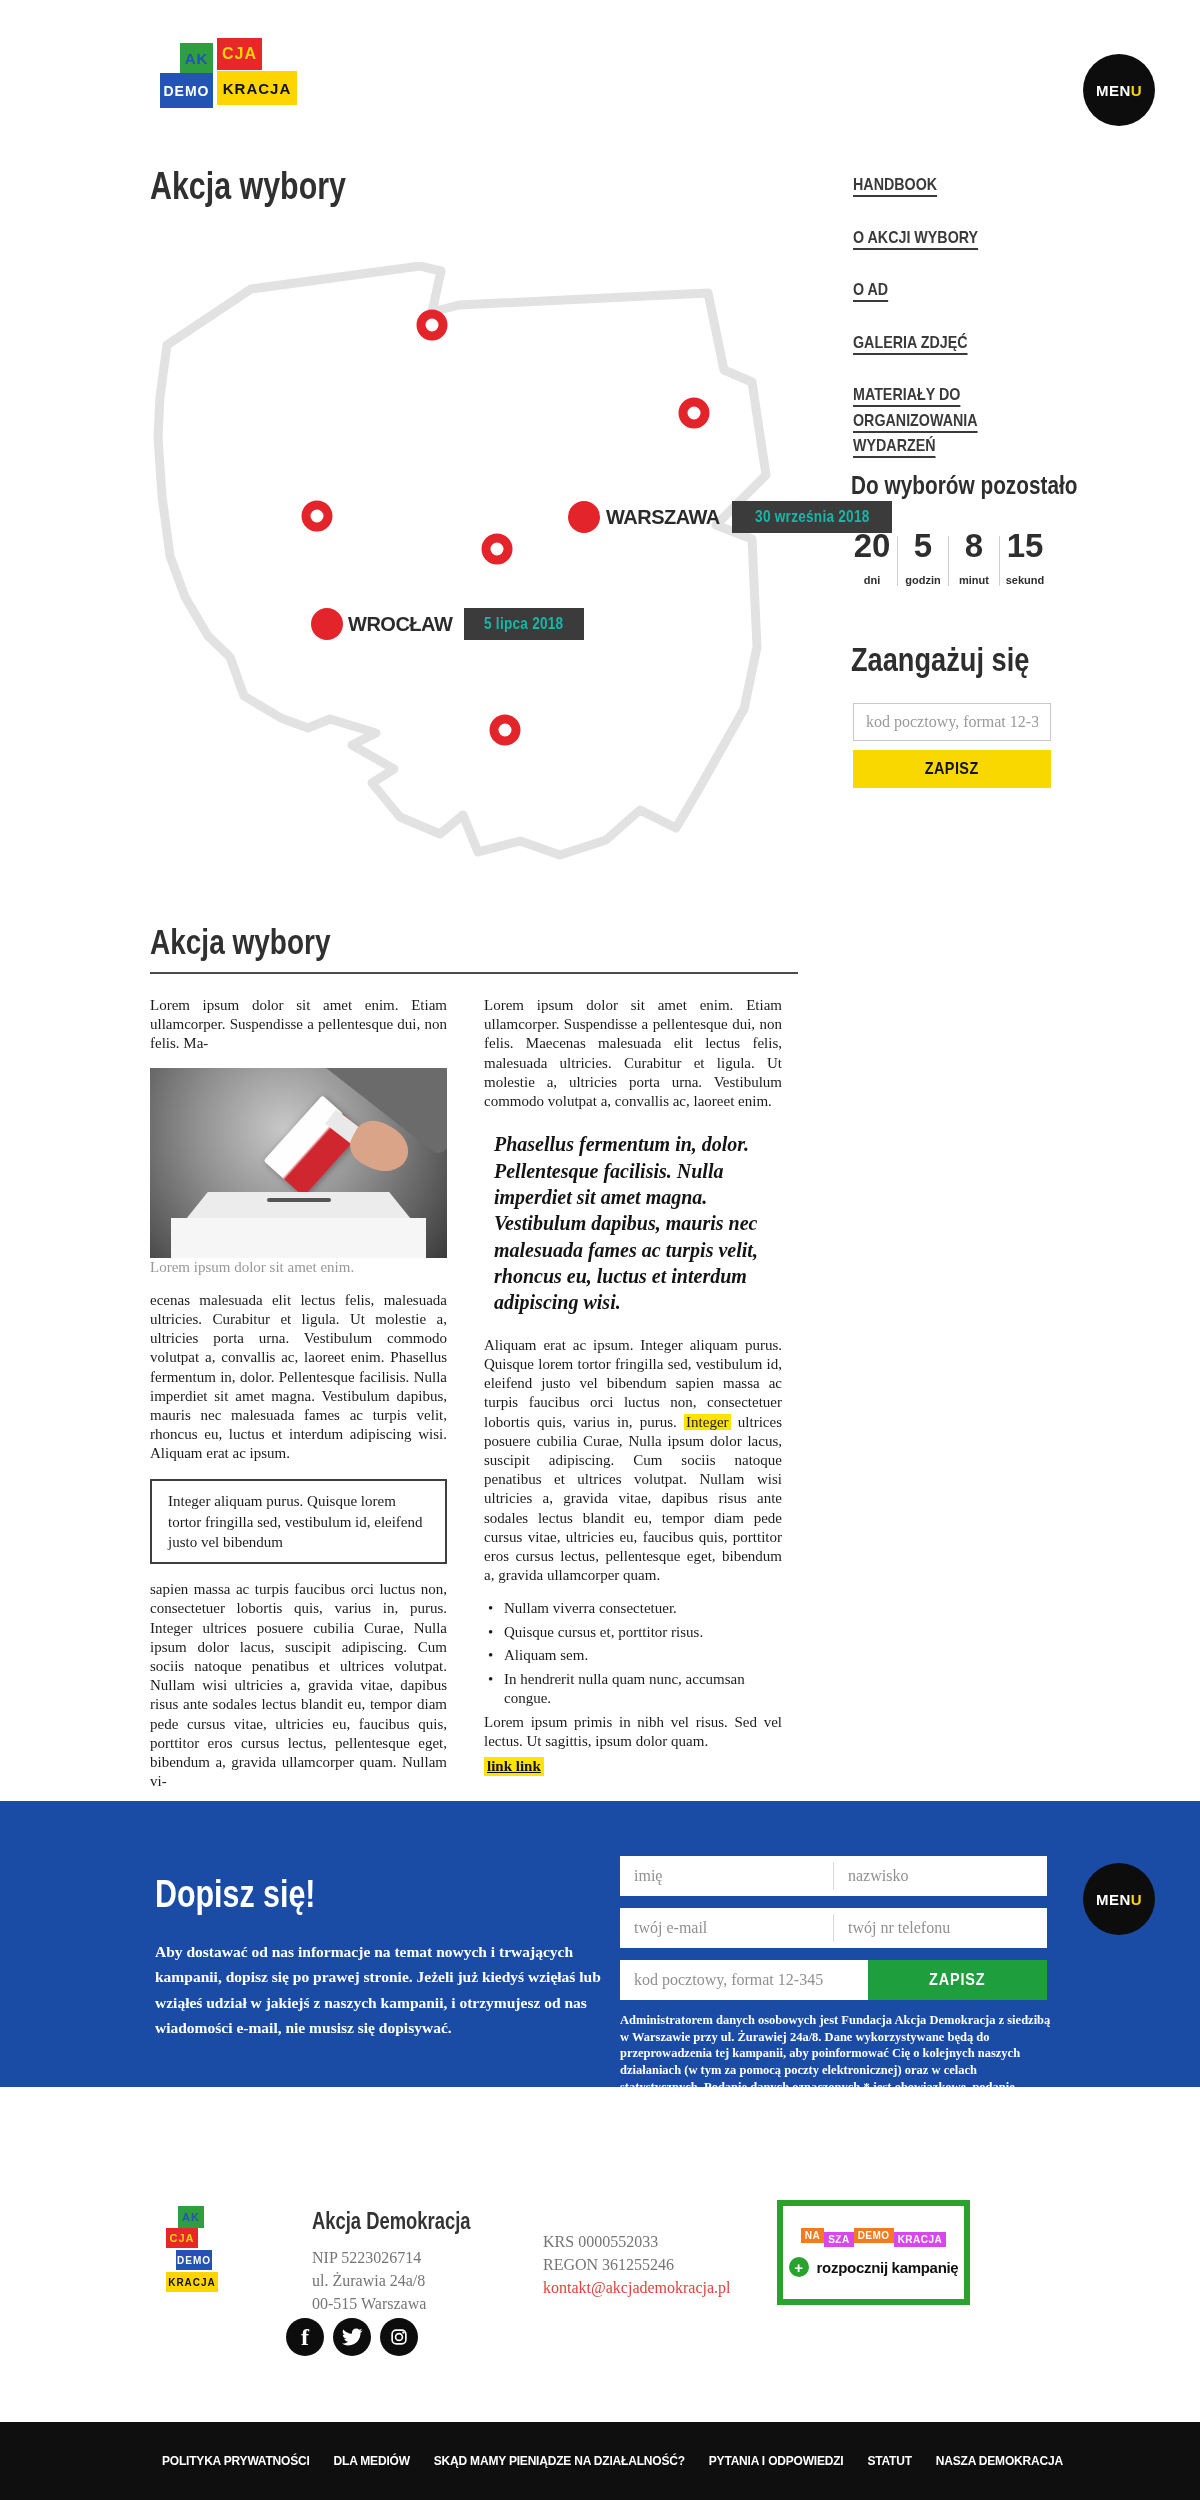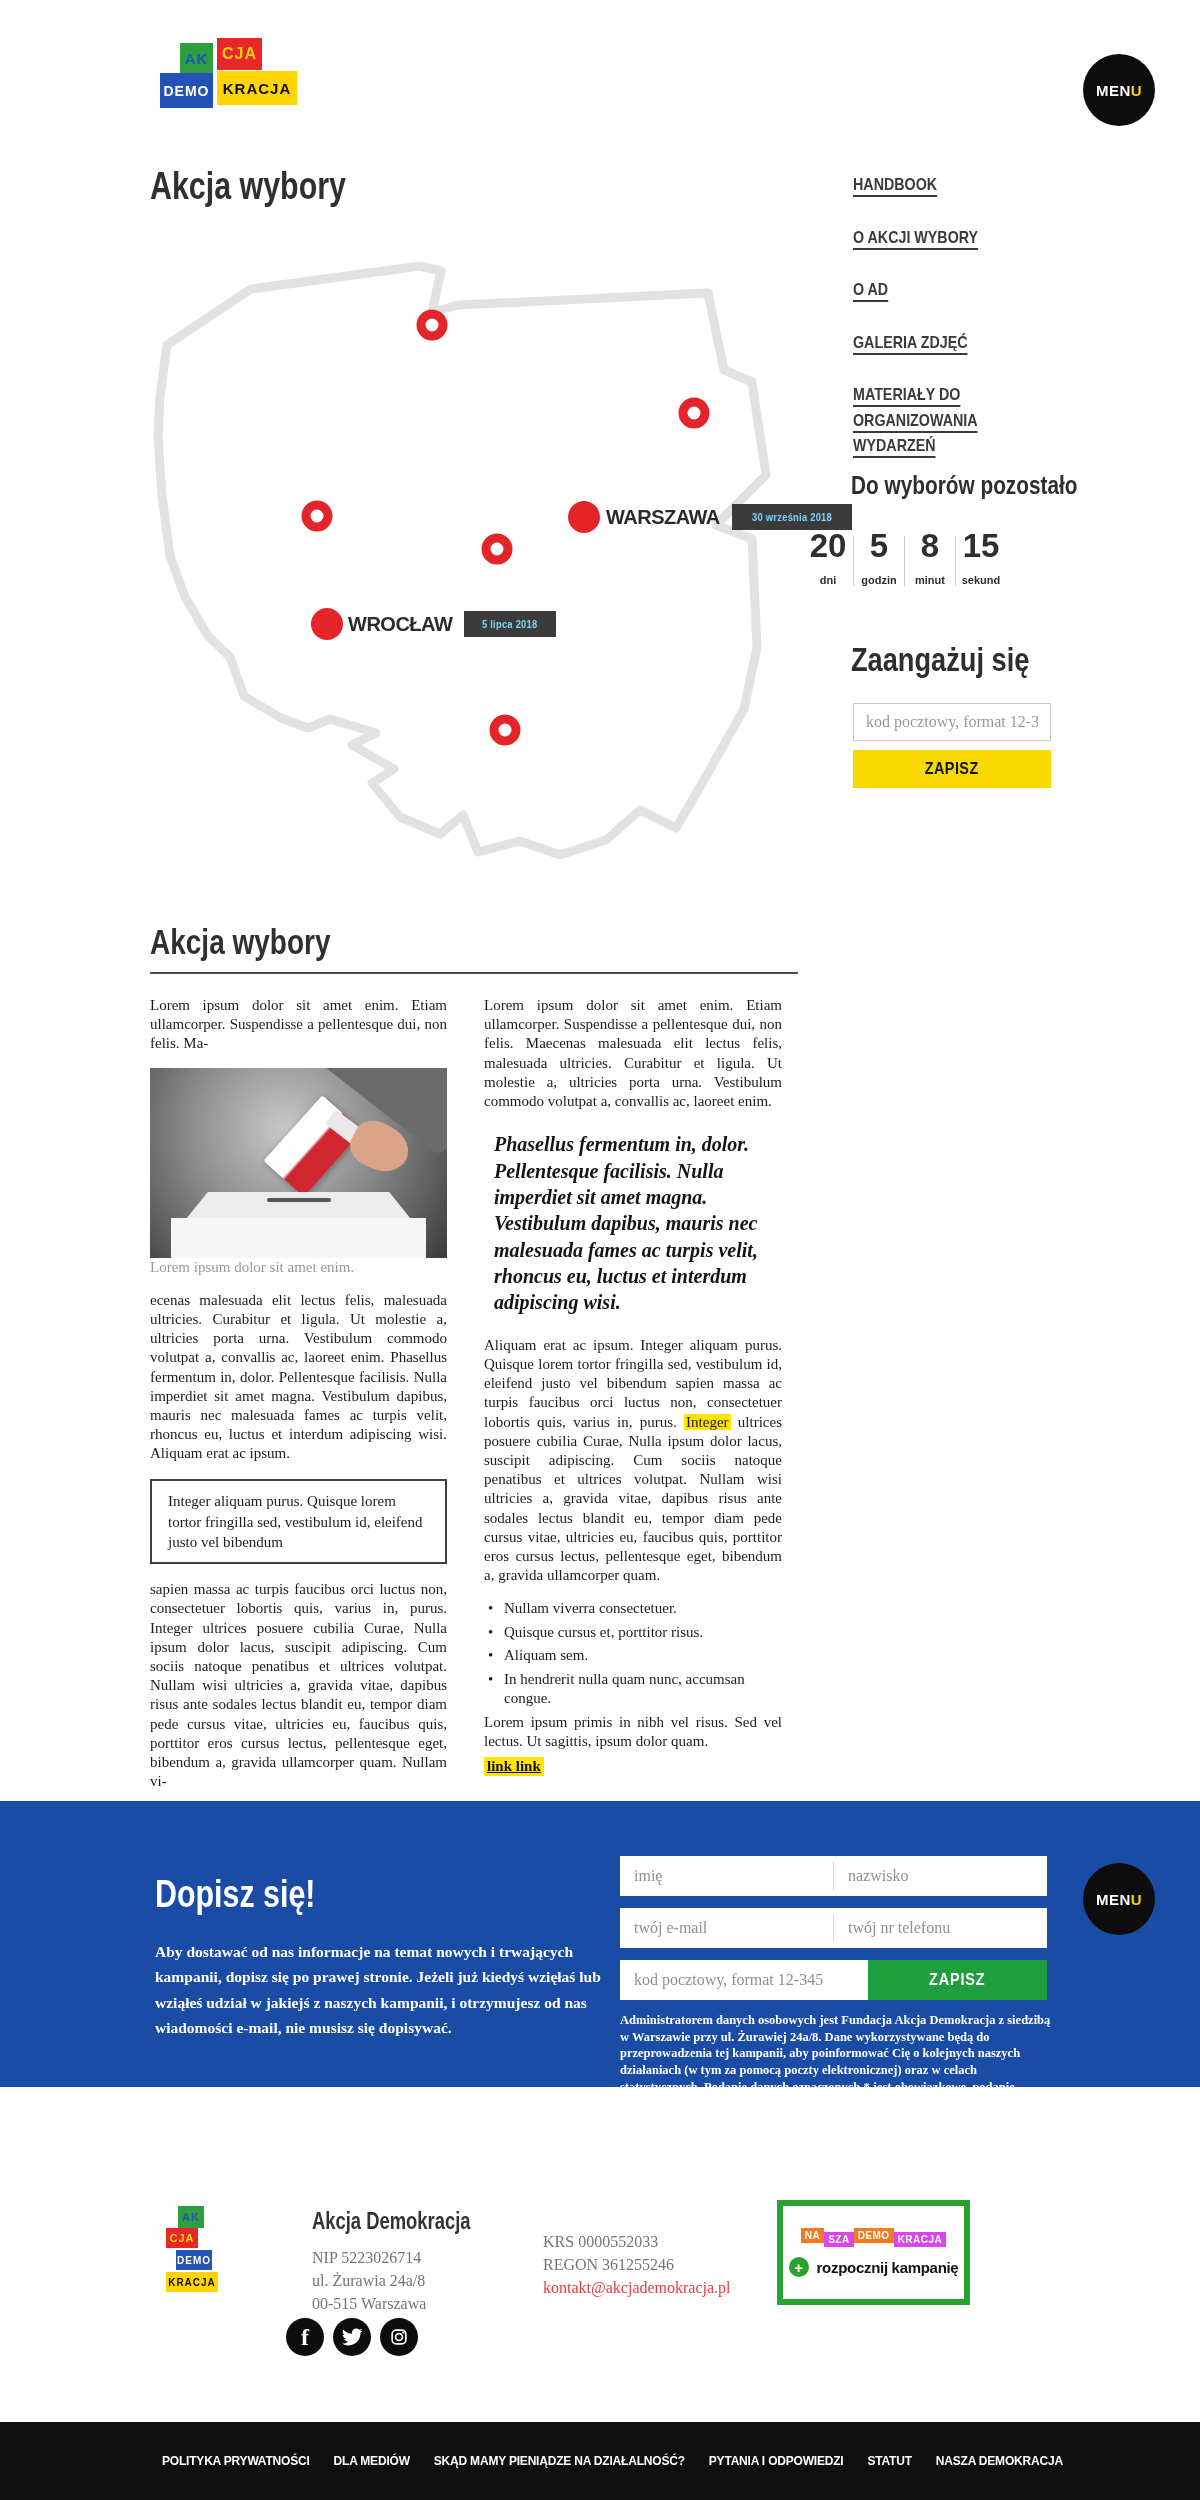--- a/index.html
+++ b/index.html
@@ -26,21 +26,21 @@
   .menu-btn .u{color:#ffd500;}
 
   
   .hero-title{position:absolute;left:150px;top:165px;margin:0;font-size:38px;color:#303030;}
   .sidebar{position:absolute;left:853px;top:172px;width:200px;}
   .side-link{display:block;margin-bottom:27px;font-size:17px;line-height:1.5;color:#3a3a3a;
              text-decoration:none;width:172px;}
   .side-link .w{display:inline-block;width:204px;transform:scaleX(.84);transform-origin:0 0;
                 text-decoration:underline;text-decoration-thickness:2px;text-underline-offset:5px;}
   .cd-title{position:absolute;left:851px;top:470px;margin:0;font-size:26px;color:#2e2e2e;}
-  .countdown{position:absolute;left:804px;top:528px;display:flex;align-items:flex-end;}
+  .countdown{position:absolute;left:848px;top:528px;display:flex;align-items:flex-end;}
   .cd-unit{width:48px;text-align:center;}
   .cd-num{font-size:33px;color:#2e2e2e;line-height:1.1;}
   .cd-lab{font-size:11px;color:#2e2e2e;margin-top:10px;}
   .cd-sep{width:1px;height:50px;background:#cfcfcf;margin:2px 1px 0;}
   .eng-title{position:absolute;left:851px;top:640px;margin:0;font-size:34px;color:#2e2e2e;}
   .pc-input{position:absolute;left:853px;top:703px;width:198px;height:38px;box-sizing:border-box;
             border:1px solid #c9c9c9;background:#fff;padding:0 12px;
             font-family:"Liberation Serif",serif;font-size:16px;color:#444;}
   .pc-input::placeholder{color:#9a9a9a;}
   .btn-yellow{position:absolute;left:853px;top:750px;width:198px;height:38px;border:none;cursor:pointer;
@@ -48,21 +48,21 @@
               font-weight:700;font-size:17px;letter-spacing:.5px;}
 
   
   .map{position:absolute;left:150px;top:262px;width:660px;height:600px;}
   .ring{position:absolute;width:31px;height:31px;border:9px solid #e3242b;background:#fff;
         border-radius:50%;box-sizing:border-box;transform:translate(-50%,-50%);}
   .dot{position:absolute;width:32px;height:32px;background:#e3242b;border-radius:50%;
        transform:translate(-50%,-50%);}
   .mk-row{position:absolute;display:flex;align-items:center;gap:12px;height:42px;}
   .mk-city{font-size:20px;letter-spacing:-.5px;color:#2b2b2b;}
-  .mk-date{background:#3b3b3b;color:#7dd3fc;padding:7px 13px;font-size:11px;letter-spacing:.3px;}
+  .mk-date{background:#3b3b3b;color:#14b8a6;padding:7px 13px;font-size:16px;letter-spacing:.3px;}
 
   
   .article{position:absolute;left:150px;top:922px;width:648px;}
   .art-title{margin:0 0 10px;font-size:35px;color:#303030;}
   .hr-dark{border:none;border-top:2px solid #4c4c4c;margin:0 0 22px;}
   .cols{display:flex;gap:37px;}
   .colL{width:297px;}
   .colR{width:298px;}
   .cols p{margin:0 0 14px;font-size:15px;line-height:1.28;text-align:justify;}
   .photo{position:relative;width:100%;height:190px;overflow:hidden;margin:4px 0 0;

